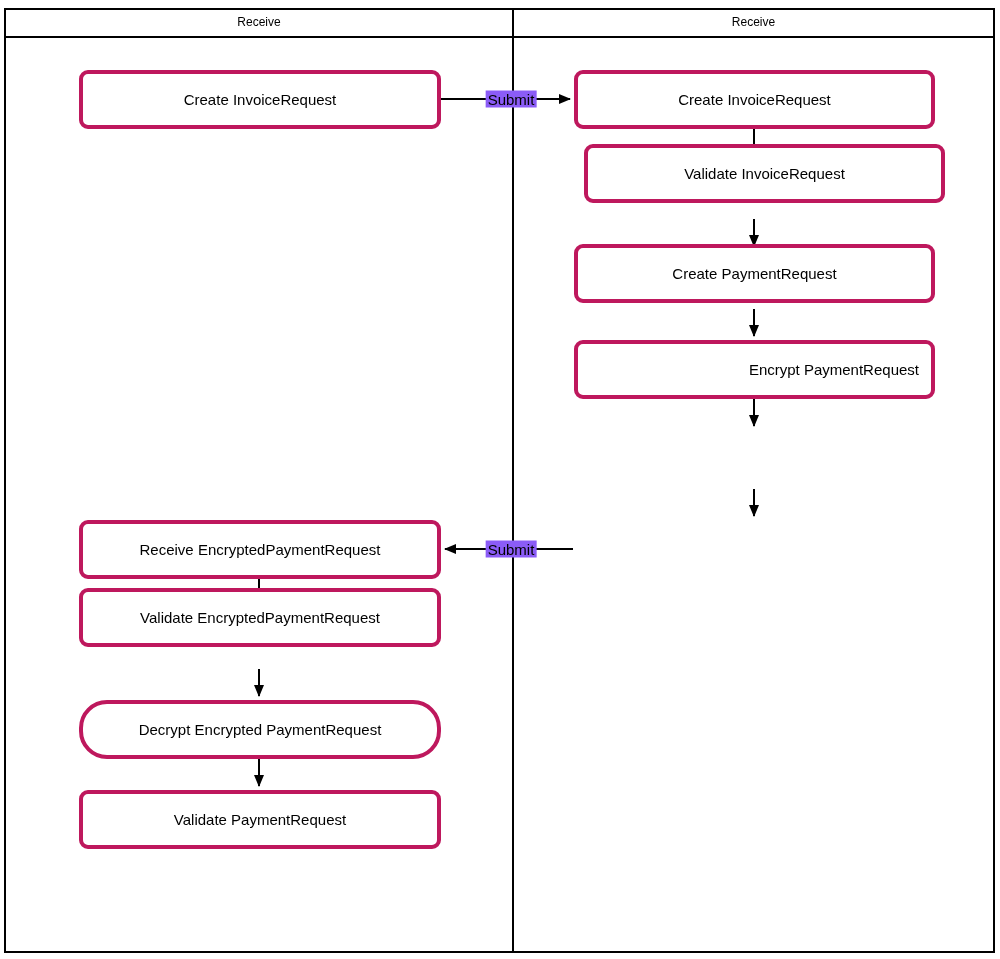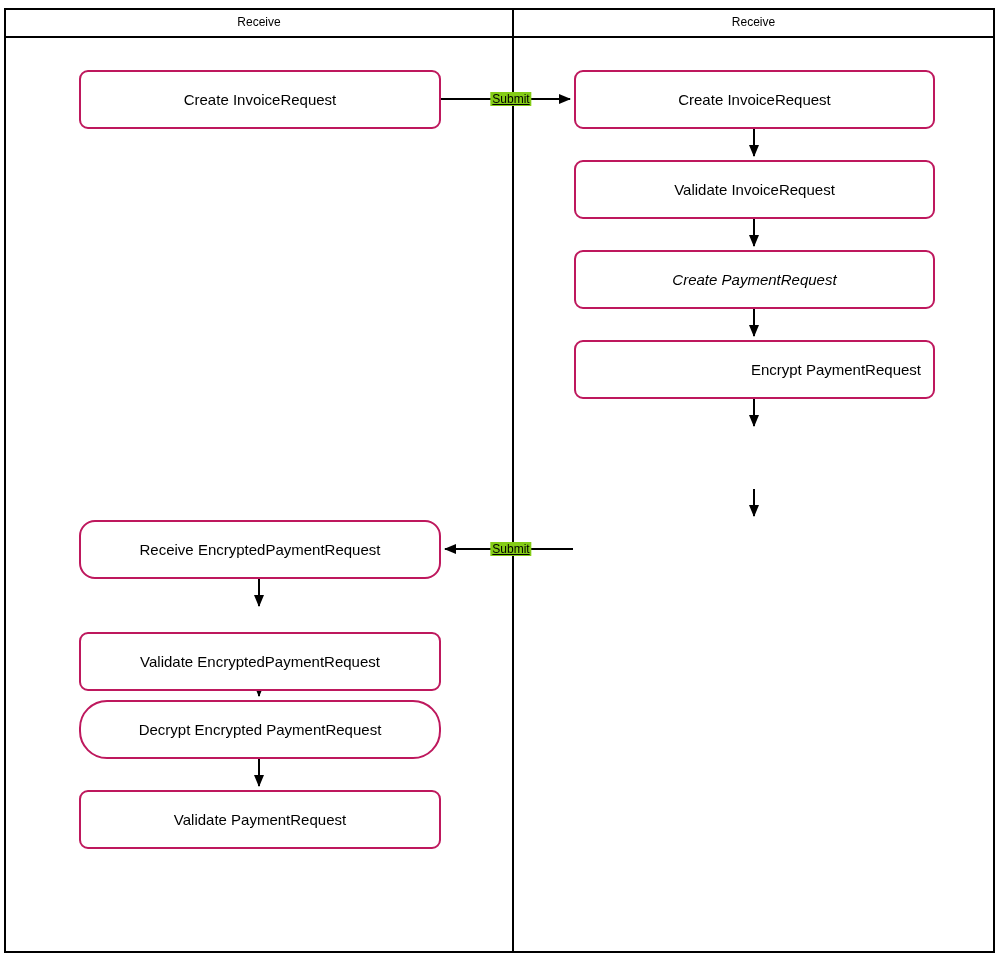--- a/index.html
+++ b/index.html
@@ -41,51 +41,50 @@
     display: flex; align-items: center; justify-content: center;
     font-size: 12px;
     z-index: 2;
   }
   .lane-header.sender   { left: 6px;   width: 506px; }
   .lane-header.receiver { left: 514px; width: 479px; }
   .node {
     position: absolute;
     box-sizing: border-box;
     background: #ffffff;
-    border: 2px solid #be185d;
+    border: 4px solid #be185d;
     border-radius: 9px;
     display: flex; align-items: center; justify-content: center;
     text-align: center;
     font-size: 15px;
     line-height: 19px;
     padding: 4px 12px;
     z-index: 3;
   }
   .node.lane-sender   { left: 79px;  width: 362px; }
   .node.lane-receiver { left: 574px; width: 361px; }
   .node { height: 59px; }
-  .r1 { top: 70px; }  .r2 { top: 160px; } .r3 { top: 250px; font-style: italic; }
-  .r4 { top: 340px; justify-content: flex-end; } .r5 { top: 430px; } .r6 { top: 520px; border-radius: 16px; }
-  .r7 { top: 632px; } .r8 { top: 700px; border-radius: 28px; } .r9 { top: 790px; }
+  .r1 { top: 70px; }  .r2 { top: 144px; margin-left: 10px; } .r3 { top: 244px; }
+  .r4 { top: 340px; justify-content: flex-end; } .r5 { top: 430px; } .r6 { top: 520px; }
+  .r7 { top: 588px; } .r8 { top: 700px; border-radius: 28px; } .r9 { top: 790px; }
   svg.edges {
     position: absolute;
     left: 0; top: 0;
     width: 1000px; height: 959px;
     z-index: 2;
   }
   svg.edges line { stroke: #000; stroke-width: 2; }
   .edge-label {
     position: absolute;
     transform: translate(-50%, -50%);
-    background: #84cc16;
-    font-size: 12px;
+    background: #8b5cf6;
+    font-size: 15px;
     padding: 0 2px;
     white-space: nowrap;
     z-index: 4;
-    text-decoration: underline;
   }
   .edge-label.submit-1 { left: 511px; top: 99px; }
   .edge-label.submit-2 { left: 511px; top: 549px; }
 </style>
 </head>
 <body>
 
 <div class="canvas">
 
   <div class="pool-frame"></div>

